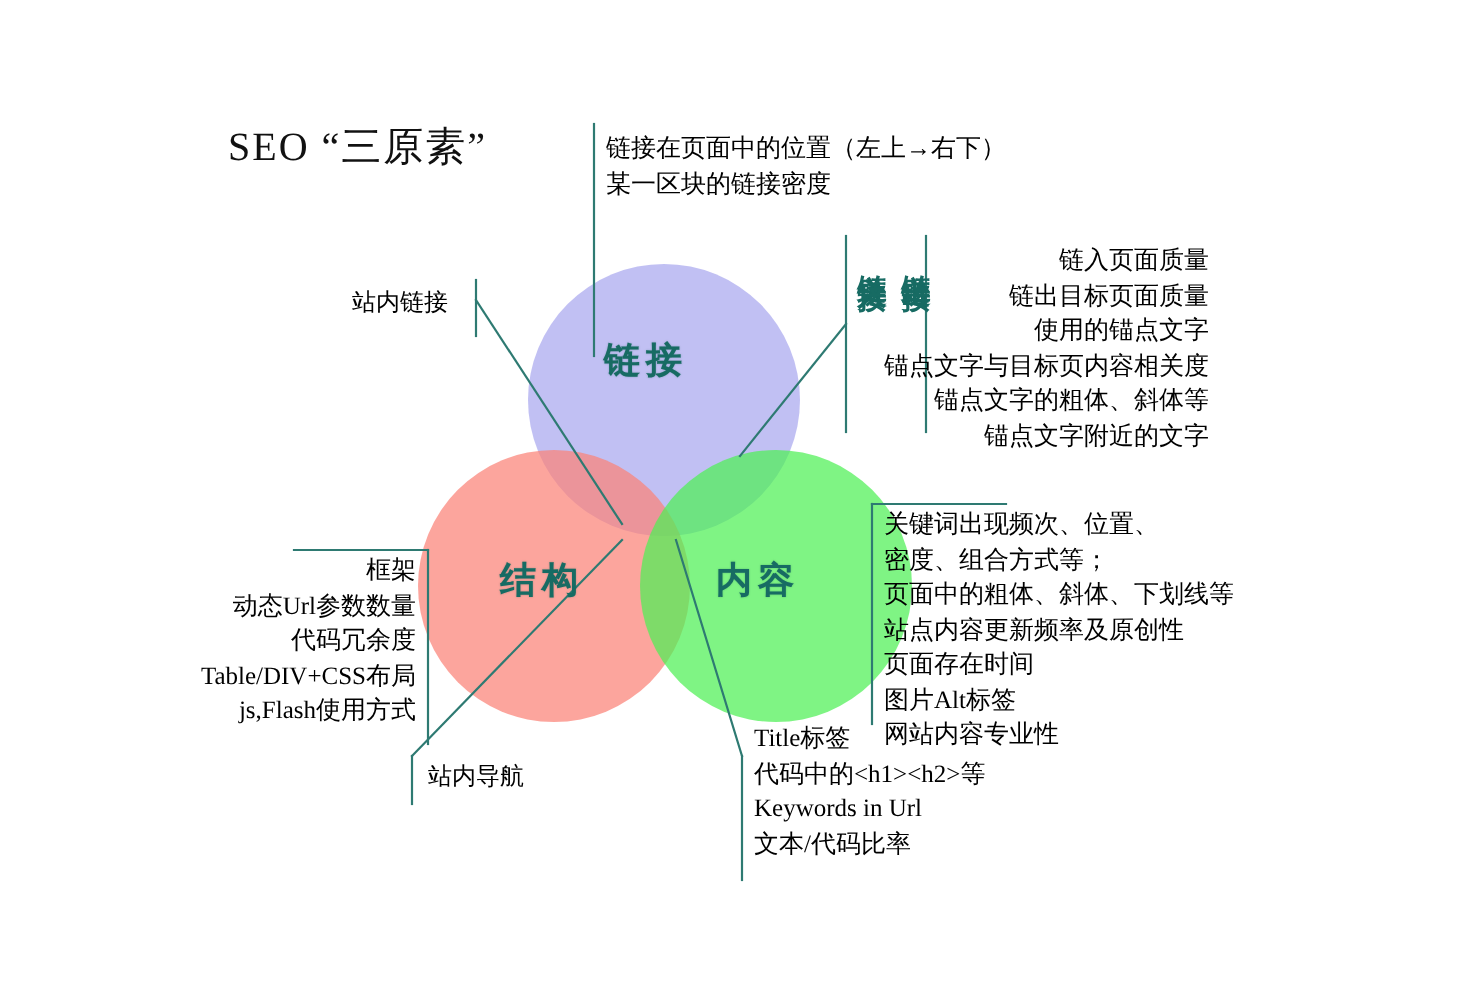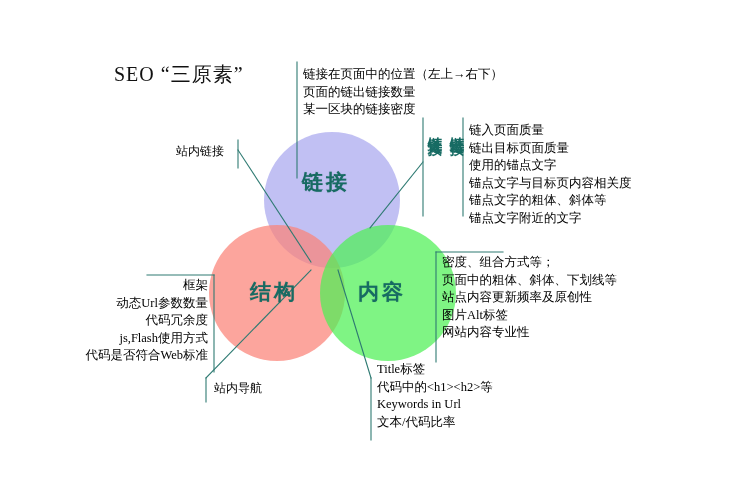--- a/index.html
+++ b/index.html
@@ -48,21 +48,21 @@
   }
   .block .ln { display: block; }
   .small-label {
     font-size: 12px;
   }
   .left-align-right {
     text-align: right;
   }
   .circle-label {
     position: absolute;
-    font-size: 21px;
+    font-size: 18px;
     font-weight: bold;
     font-family: "Liberation Serif", "DejaVu Serif", serif;
     color: #176b63;
     letter-spacing: 3px;
     text-shadow: 0 0 1px rgba(10,80,70,0.35);
   }
   .vlabel {
     position: absolute;
     font-size: 14.5px;
     font-weight: bold;
@@ -115,23 +115,23 @@
   <div class="circle-label" style="left:302px; top:168px;">链接</div>
   <div class="circle-label" style="left:250px; top:278px;">结构</div>
   <div class="circle-label" style="left:358px; top:278px;">内容</div>
 
   <div class="vlabel" style="left:427px; top:126px;">链入链接</div>
   <div class="vlabel" style="left:449px; top:126px;">链出链接</div>
 
   <div class="txt small-label" style="left:176px; top:143px;">站内链接</div>
   <div class="txt small-label" style="left:214px; top:380px;">站内导航</div>
 
-  <div class="txt block" style="left:303px; top:66px;"><span class="ln">链接在页面中的位置（左上→右下）</span><span class="ln">页面的链出链接数量</span><span class="ln">某一区块的链接密度</span></div>
+  <div class="txt block" style="left:303px; top:66px;"><span class="ln">链接在页面中的位置（左上→右下）</span><span class="ln">某一区块的链接密度</span></div>
 
-  <div class="txt block" style="left:469px; top:122px;"><span class="ln">链入页面质量</span><span class="ln">链出目标页面质量</span><span class="ln">使用的锚点文字</span><span class="ln">锚点文字与目标页内容相关度</span><span class="ln">锚点文字的粗体、斜体等</span><span class="ln">锚点文字附近的文字</span></div>
+  <div class="txt block" style="left:442px; top:122px;text-align:right;"><span class="ln">链入页面质量</span><span class="ln">链出目标页面质量</span><span class="ln">使用的锚点文字</span><span class="ln">锚点文字与目标页内容相关度</span><span class="ln">锚点文字的粗体、斜体等</span><span class="ln">锚点文字附近的文字</span></div>
 
-  <div class="txt block" style="left:442px; top:254px;"><span class="ln">密度、组合方式等；</span><span class="ln">页面中的粗体、斜体、下划线等</span><span class="ln">站点内容更新频率及原创性</span><span class="ln">图片Alt标签</span><span class="ln">网站内容专业性</span></div>
+  <div class="txt block" style="left:442px; top:254px;"><span class="ln">关键词出现频次、位置、</span><span class="ln">密度、组合方式等；</span><span class="ln">页面中的粗体、斜体、下划线等</span><span class="ln">站点内容更新频率及原创性</span><span class="ln">页面存在时间</span><span class="ln">图片Alt标签</span><span class="ln">网站内容专业性</span></div>
 
-  <div class="txt block left-align-right" style="left:0px; top:277px; width:208px;"><span class="ln">框架</span><span class="ln">动态Url参数数量</span><span class="ln">代码冗余度</span><span class="ln">js,Flash使用方式</span><span class="ln">代码是否符合Web标准</span></div>
+  <div class="txt block left-align-right" style="left:0px; top:277px; width:208px;"><span class="ln">框架</span><span class="ln">动态Url参数数量</span><span class="ln">代码冗余度</span><span class="ln">Table/DIV+CSS布局</span><span class="ln">js,Flash使用方式</span></div>
 
   <div class="txt block" style="left:377px; top:361px;"><span class="ln">Title标签</span><span class="ln">代码中的&lt;h1&gt;&lt;h2&gt;等</span><span class="ln">Keywords in Url</span><span class="ln">文本/代码比率</span></div>
 
 </div>
 
 </body></html>

